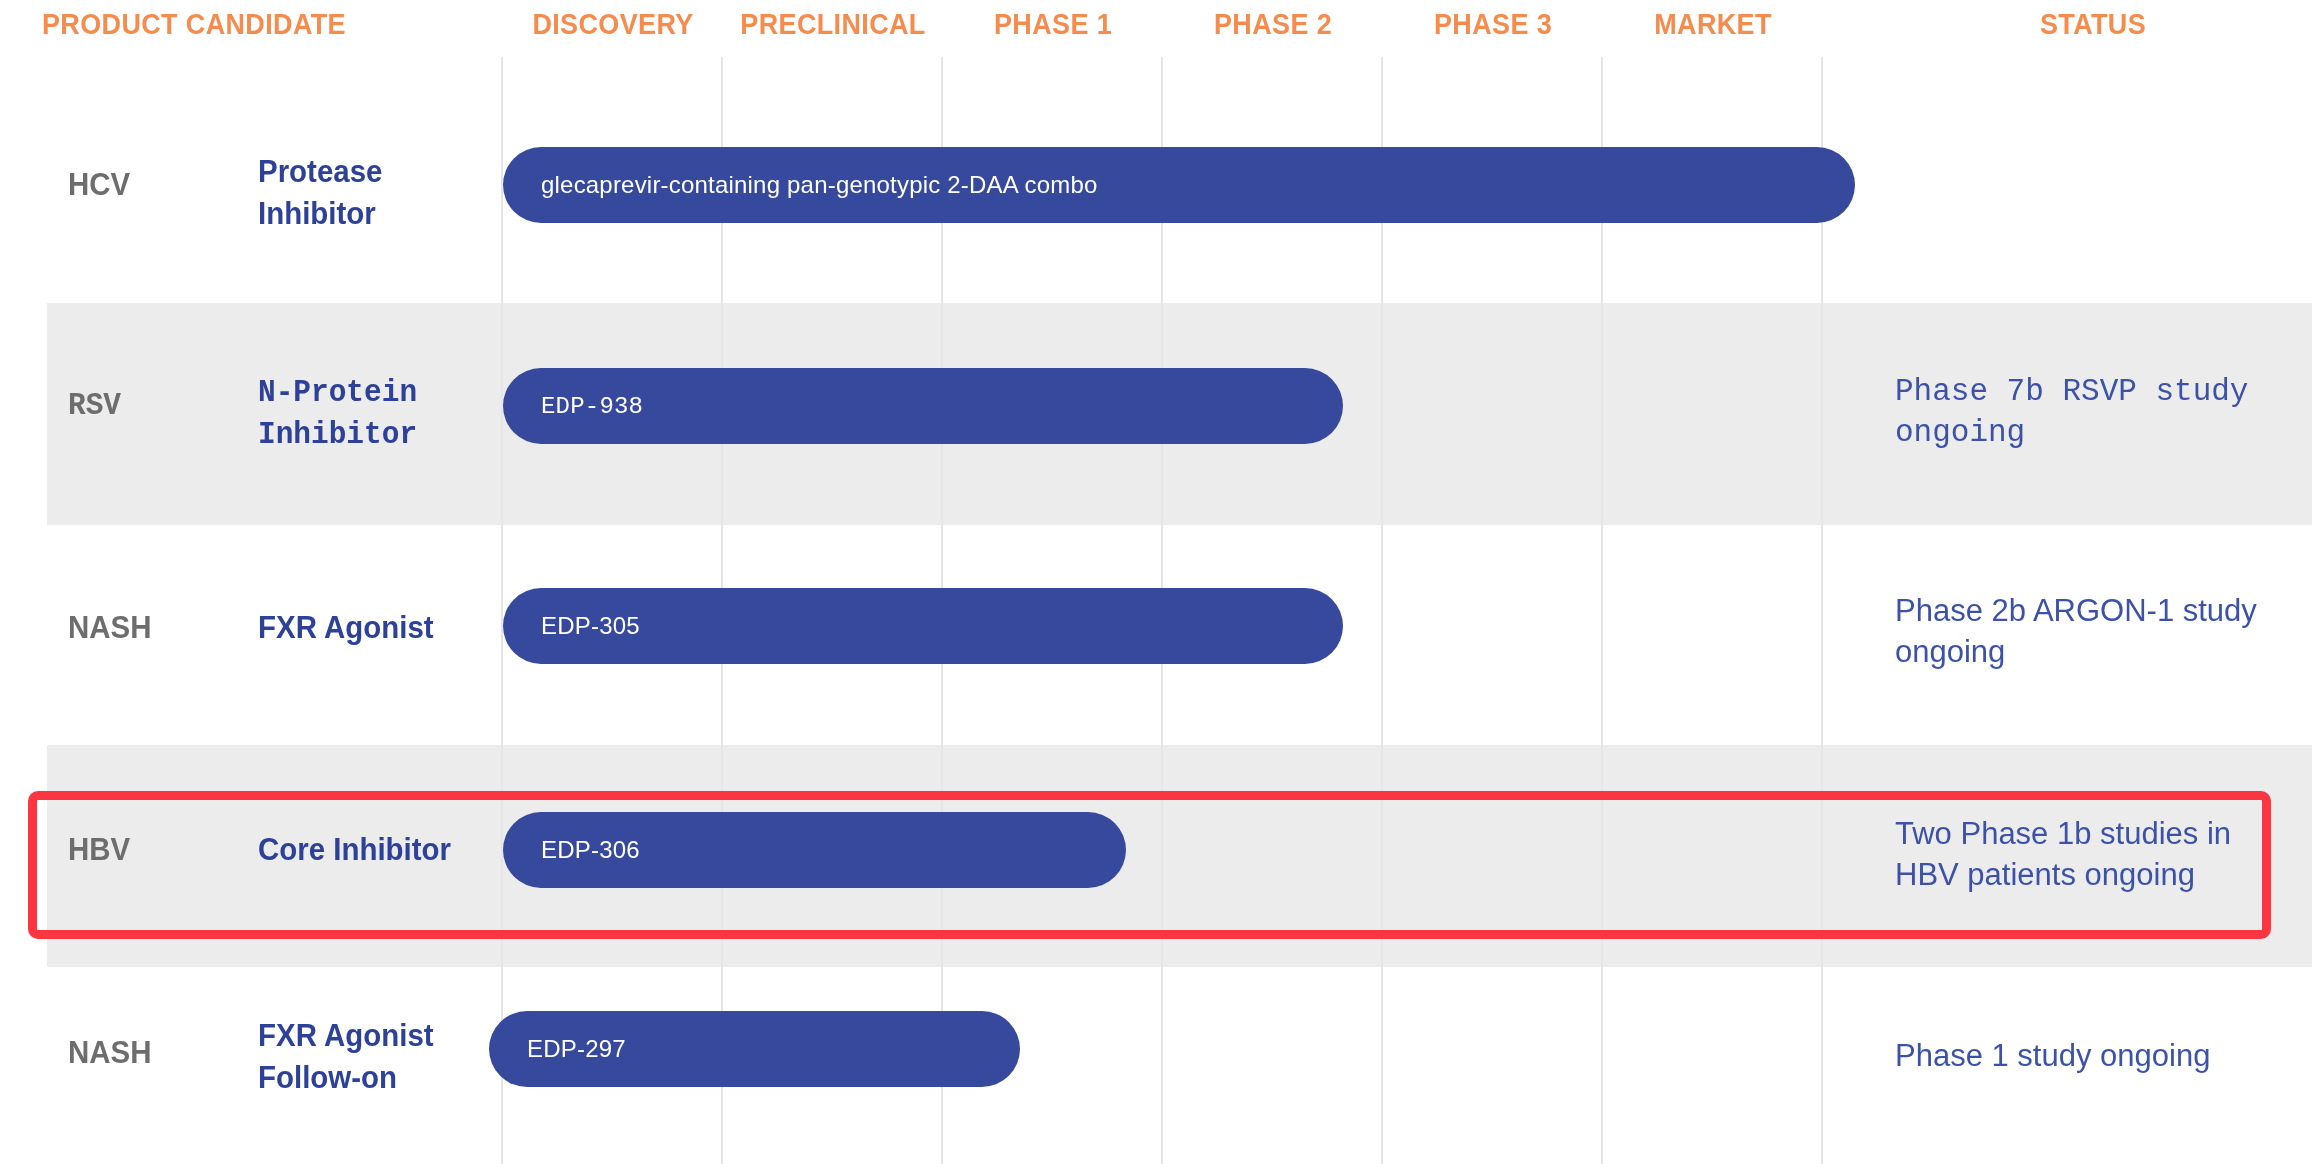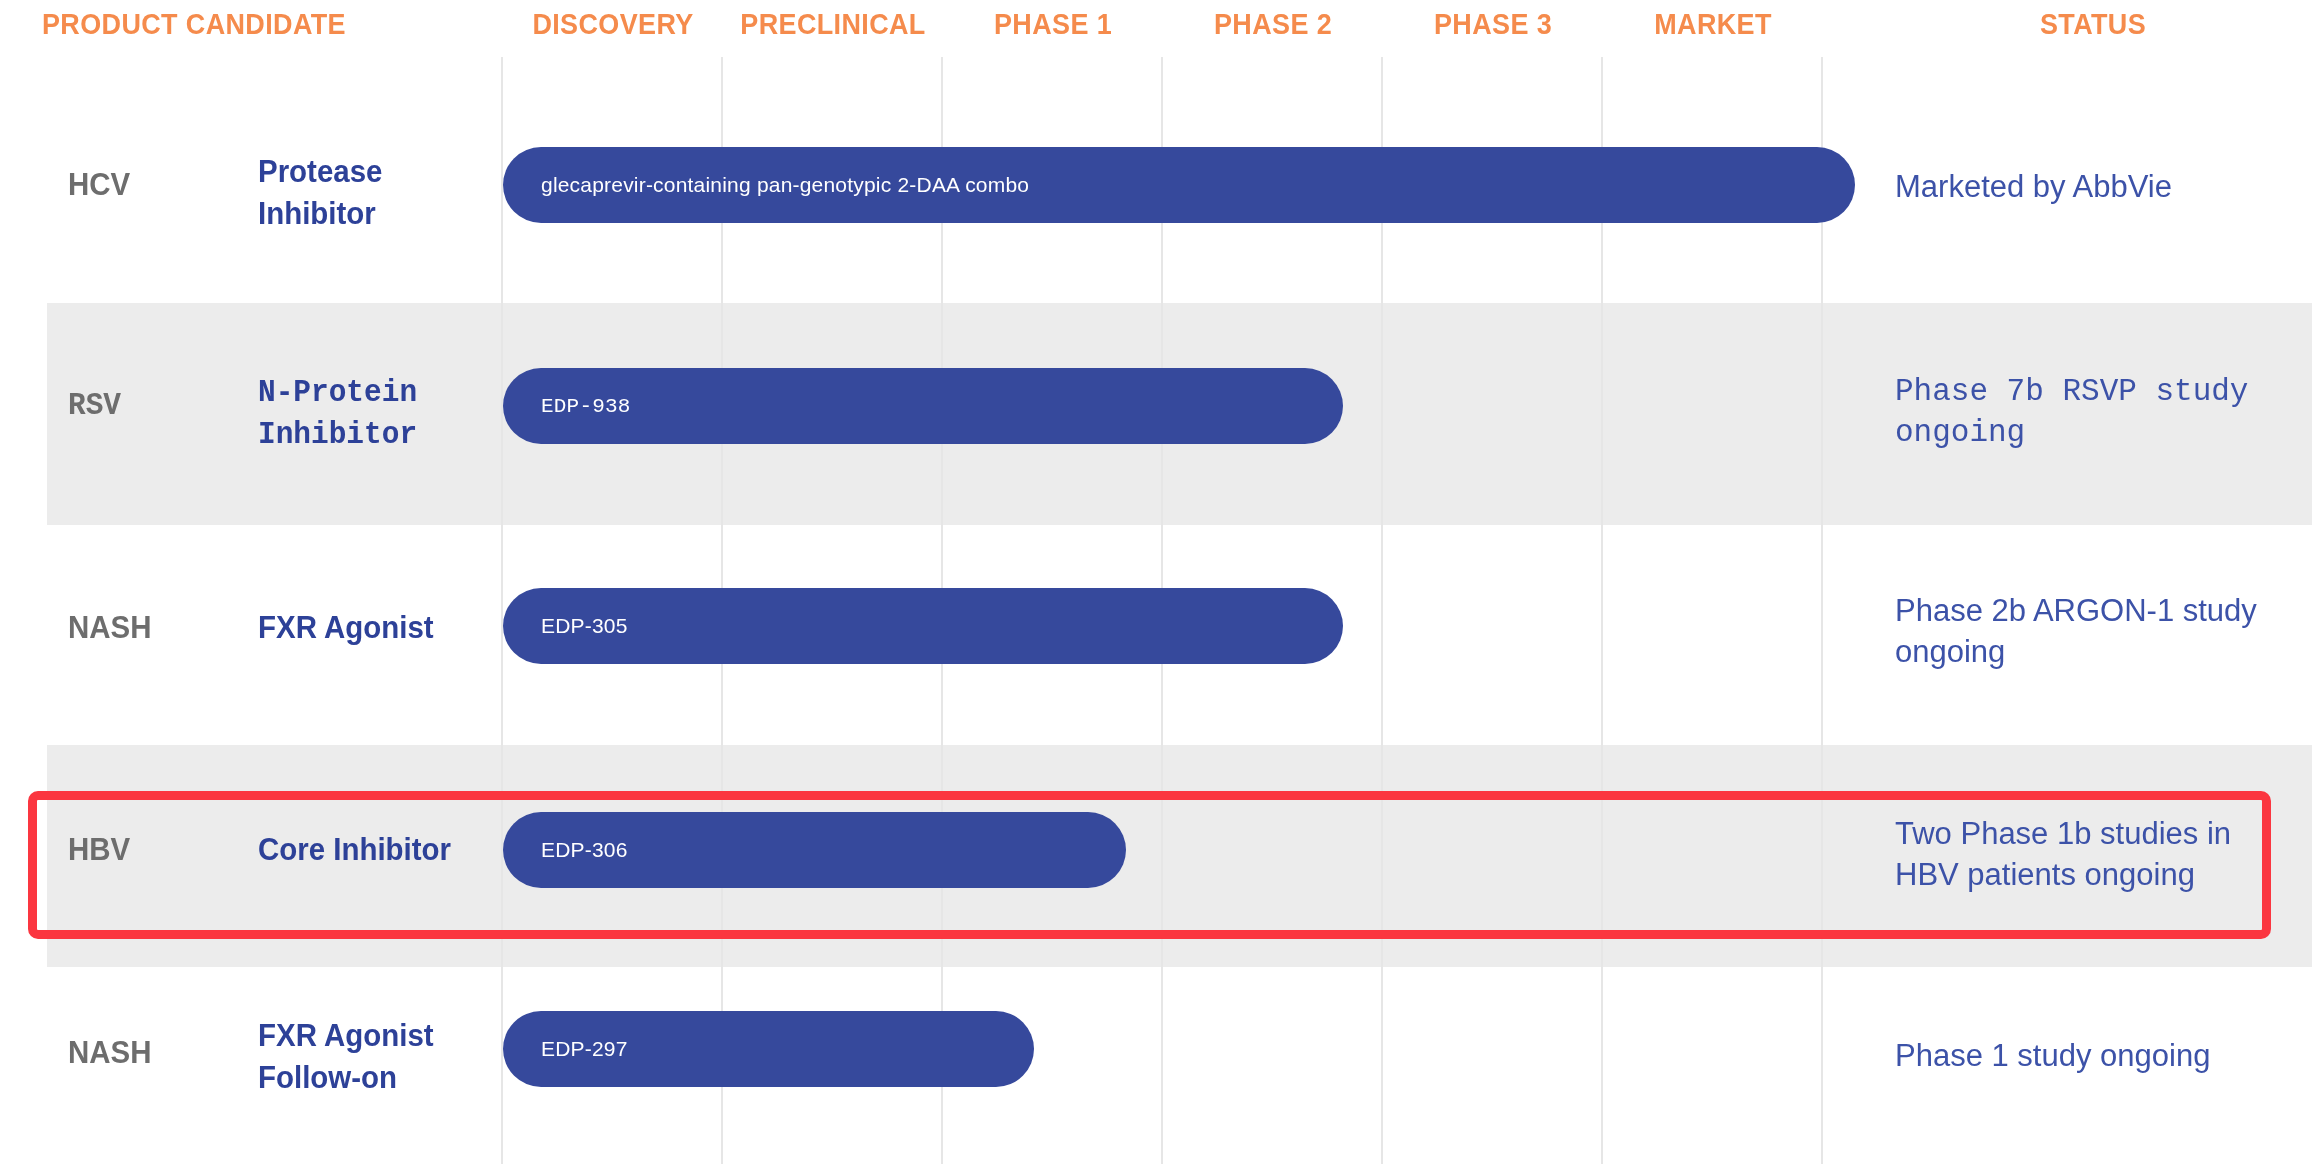--- a/index.html
+++ b/index.html
@@ -109,21 +109,21 @@
   .bar {
     position: absolute;
     height: 76px;
     background: #36499c;
     border-radius: 38px;
     display: flex;
     align-items: center;
   }
   .bar-label {
     color: #ffffff;
-    font-size: 21px;
+    font-size: 24px;
     font-weight: 400;
     padding-left: 38px;
     white-space: nowrap;
     letter-spacing: 0.2px;
   }
 
   
   .highlight-box {
     position: absolute;
     border: 9px solid #fb3640;
@@ -160,21 +160,20 @@
     <div class="hdr center" style="left:1603px;width:220px;">MARKET</div>
     <div class="hdr center" style="left:1903px;width:380px;">STATUS</div>
   </div>
 
   <div class="row" style="top:82px;height:222px;">
     <div class="cell-indication" style="top:86px;">HCV</div>
     <div class="cell-target" style="top:69px;">Protease Inhibitor</div>
     <div class="bar" style="left:503px;width:1352px;top:65px;">
       <span class="bar-label">glecaprevir-containing pan-genotypic 2-DAA combo</span>
     </div>
-    <div class="cell-status" style="top:84px;">Marketed by AbbVie</div>
   </div>
 
   <div class="row" style="top:303px;height:222px;font-family:Liberation Mono, monospace;">
     <div class="cell-indication" style="top:86px;">RSV</div>
     <div class="cell-target" style="top:69px;">N-Protein Inhibitor</div>
     <div class="bar" style="left:503px;width:840px;top:65px;">
       <span class="bar-label">EDP-938</span>
     </div>
     <div class="cell-status" style="top:68px;">Phase 7b RSVP study ongoing</div>
   </div>
@@ -193,21 +192,21 @@
     <div class="cell-target" style="top:84px;">Core Inhibitor</div>
     <div class="bar" style="left:503px;width:623px;top:67px;">
       <span class="bar-label">EDP-306</span>
     </div>
     <div class="cell-status" style="top:68px;">Two Phase 1b studies in HBV patients ongoing</div>
   </div>
 
   <div class="row" style="top:967px;height:197px;">
     <div class="cell-indication" style="top:69px;">NASH</div>
     <div class="cell-target" style="top:48px;">FXR Agonist Follow-on</div>
-    <div class="bar" style="left:503px;width:531px;top:44px;text-align:right;">
+    <div class="bar" style="left:489px;width:531px;top:44px;text-align:right;">
       <span class="bar-label">EDP-297</span>
     </div>
     <div class="cell-status" style="top:68px;">Phase 1 study ongoing</div>
   </div>
 
   <div class="highlight-box" style="left:28px;top:791px;width:2243px;height:148px;"></div>
 
 </div>
 
 </body></html>

